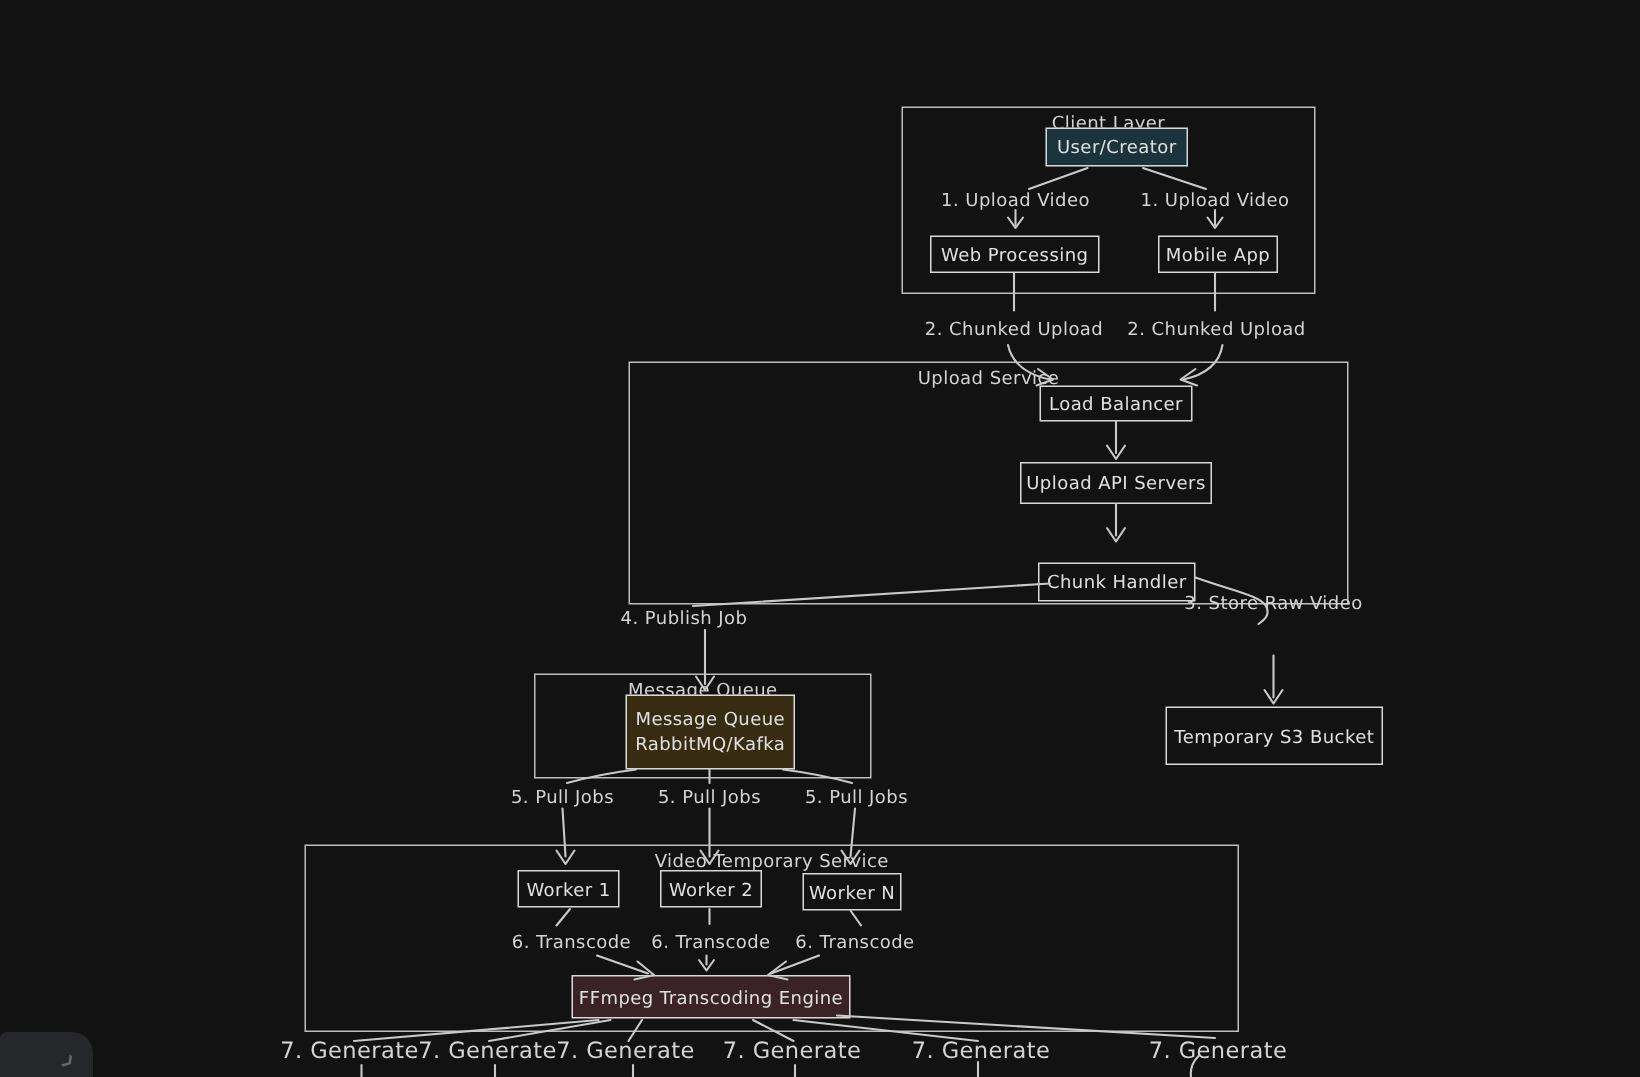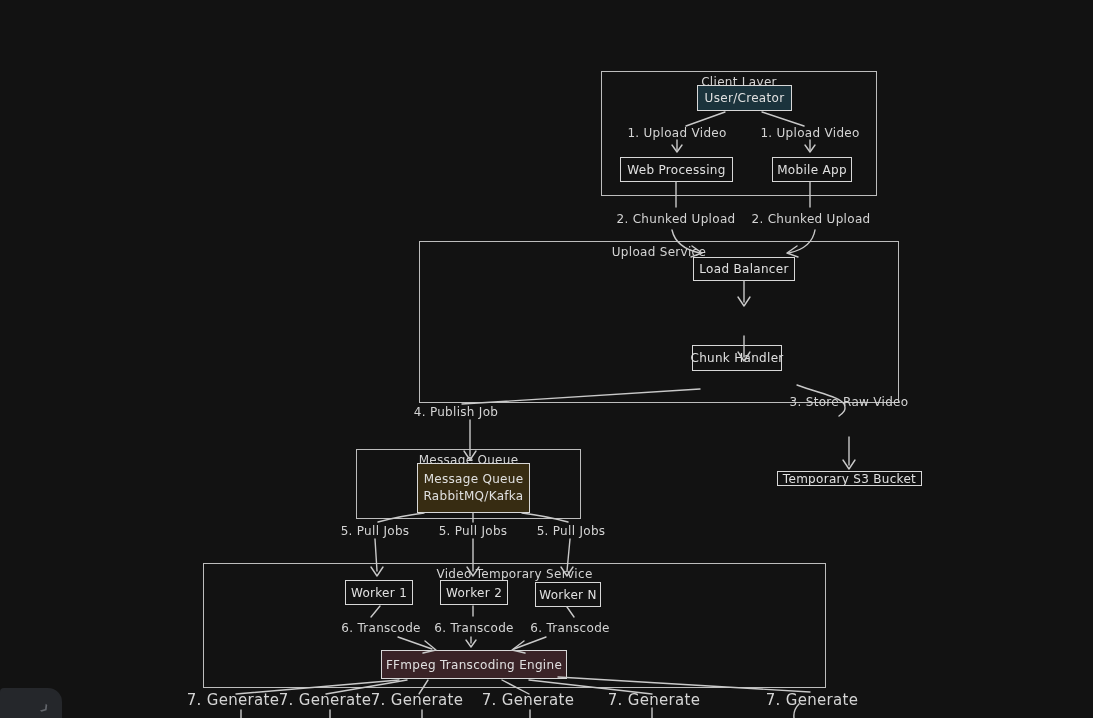--- a/index.html
+++ b/index.html
@@ -70,29 +70,30 @@
   </div>
 
   <div class="node fill-teal" style="left:697px;top:85px;width:95px;height:26px">User/Creator</div>
 
   <div class="node" style="left:620px;top:157px;width:113px;height:25px">Web Processing</div>
 
   <div class="node" style="left:772px;top:157px;width:80px;height:25px">Mobile App</div>
 
   <div class="node" style="left:693px;top:257px;width:102px;height:24px">Load Balancer</div>
 
-
-  <div class="node" style="left:692px;top:345px;width:90px;height:26px">Chunk Handler</div>
+  <div class="node" style="left:680px;top:308px;width:128px;height:28px">Upload API Servers</div>
+
+  <div class="node" style="left:692px;top:375px;width:105px;height:26px">Chunk Handler</div>
 
   <div class="node fill-olive" style="left:417px;top:463px;width:113px;height:50px">
     <span>Message Queue</span>
     <span>RabbitMQ/Kafka</span>
   </div>
 
-  <div class="node" style="left:777px;top:471px;width:145px;height:15px">Temporary S3 Bucket</div>
+  <div class="node" style="left:777px;top:471px;width:145px;height:39px">Temporary S3 Bucket</div>
 
   <div class="node" style="left:345px;top:580px;width:68px;height:25px">Worker 1</div>
 
   <div class="node" style="left:440px;top:580px;width:68px;height:25px">Worker 2</div>
 
   <div class="node" style="left:535px;top:582px;width:66px;height:25px">Worker N</div>
 
   <div class="node fill-maroon" style="left:381px;top:650px;width:186px;height:29px">FFmpeg Transcoding Engine</div>
 
   <span class="elabel" style="left:677px;top:133px">1. Upload Video</span>

